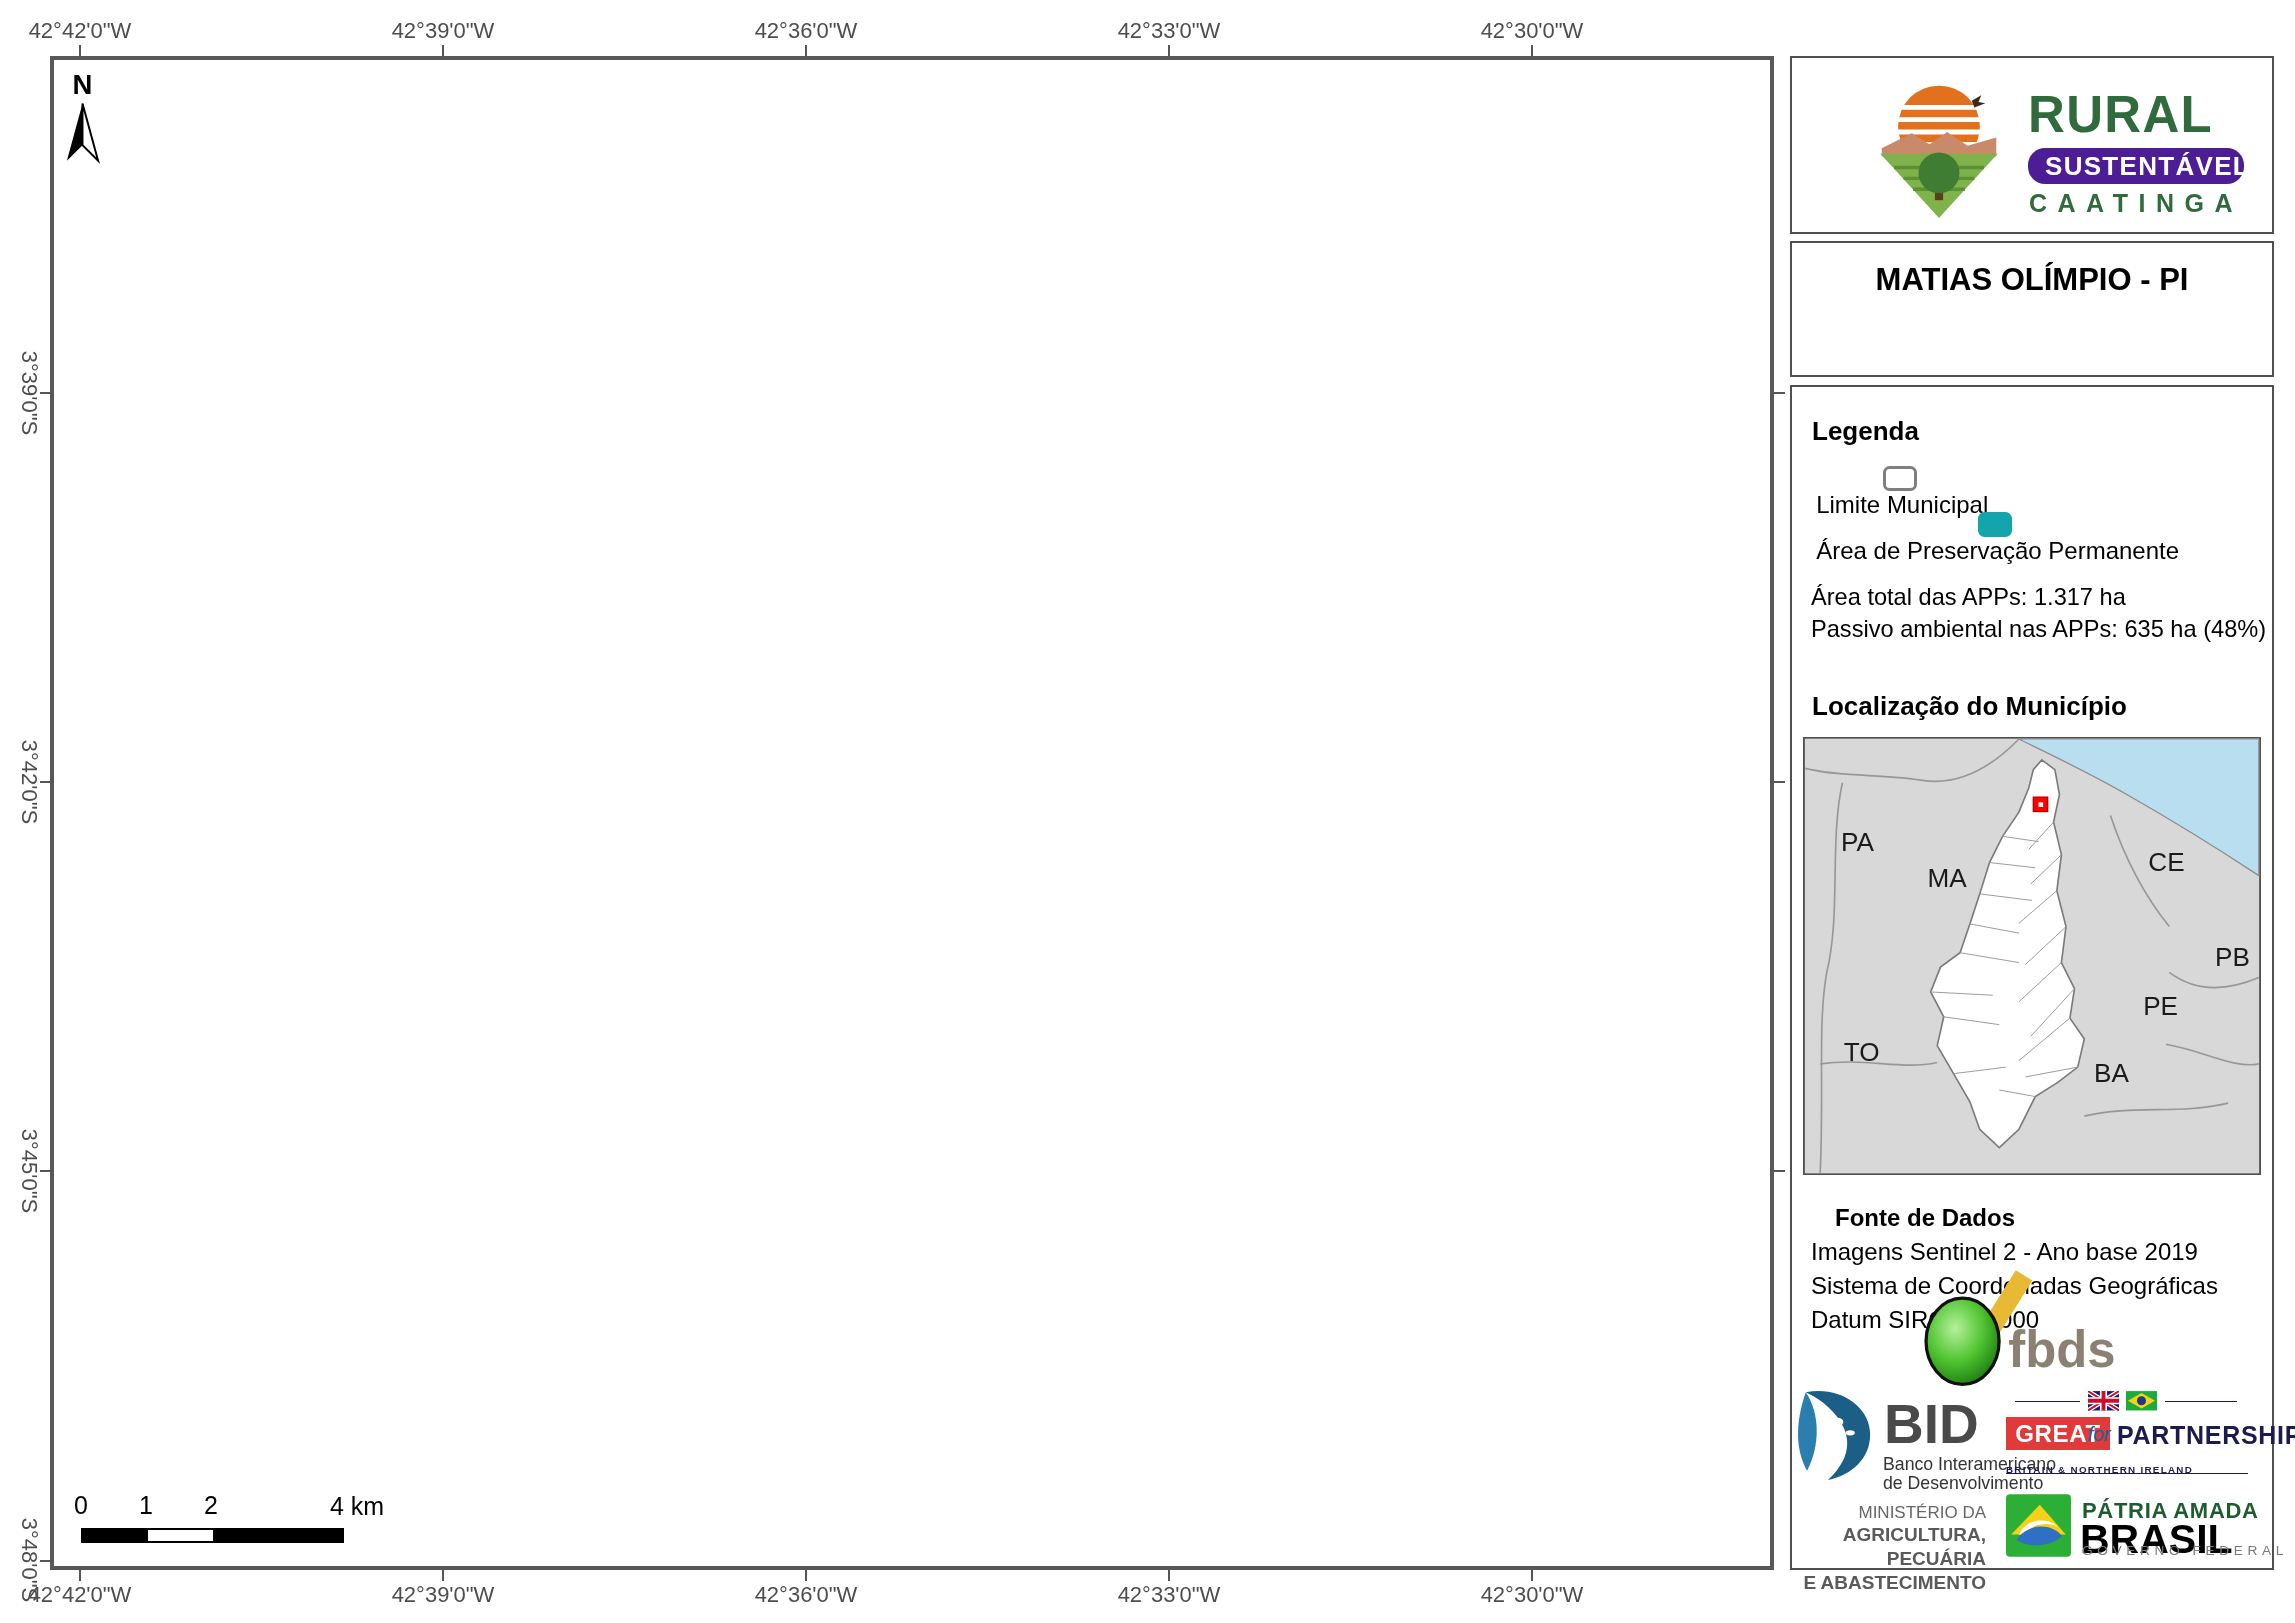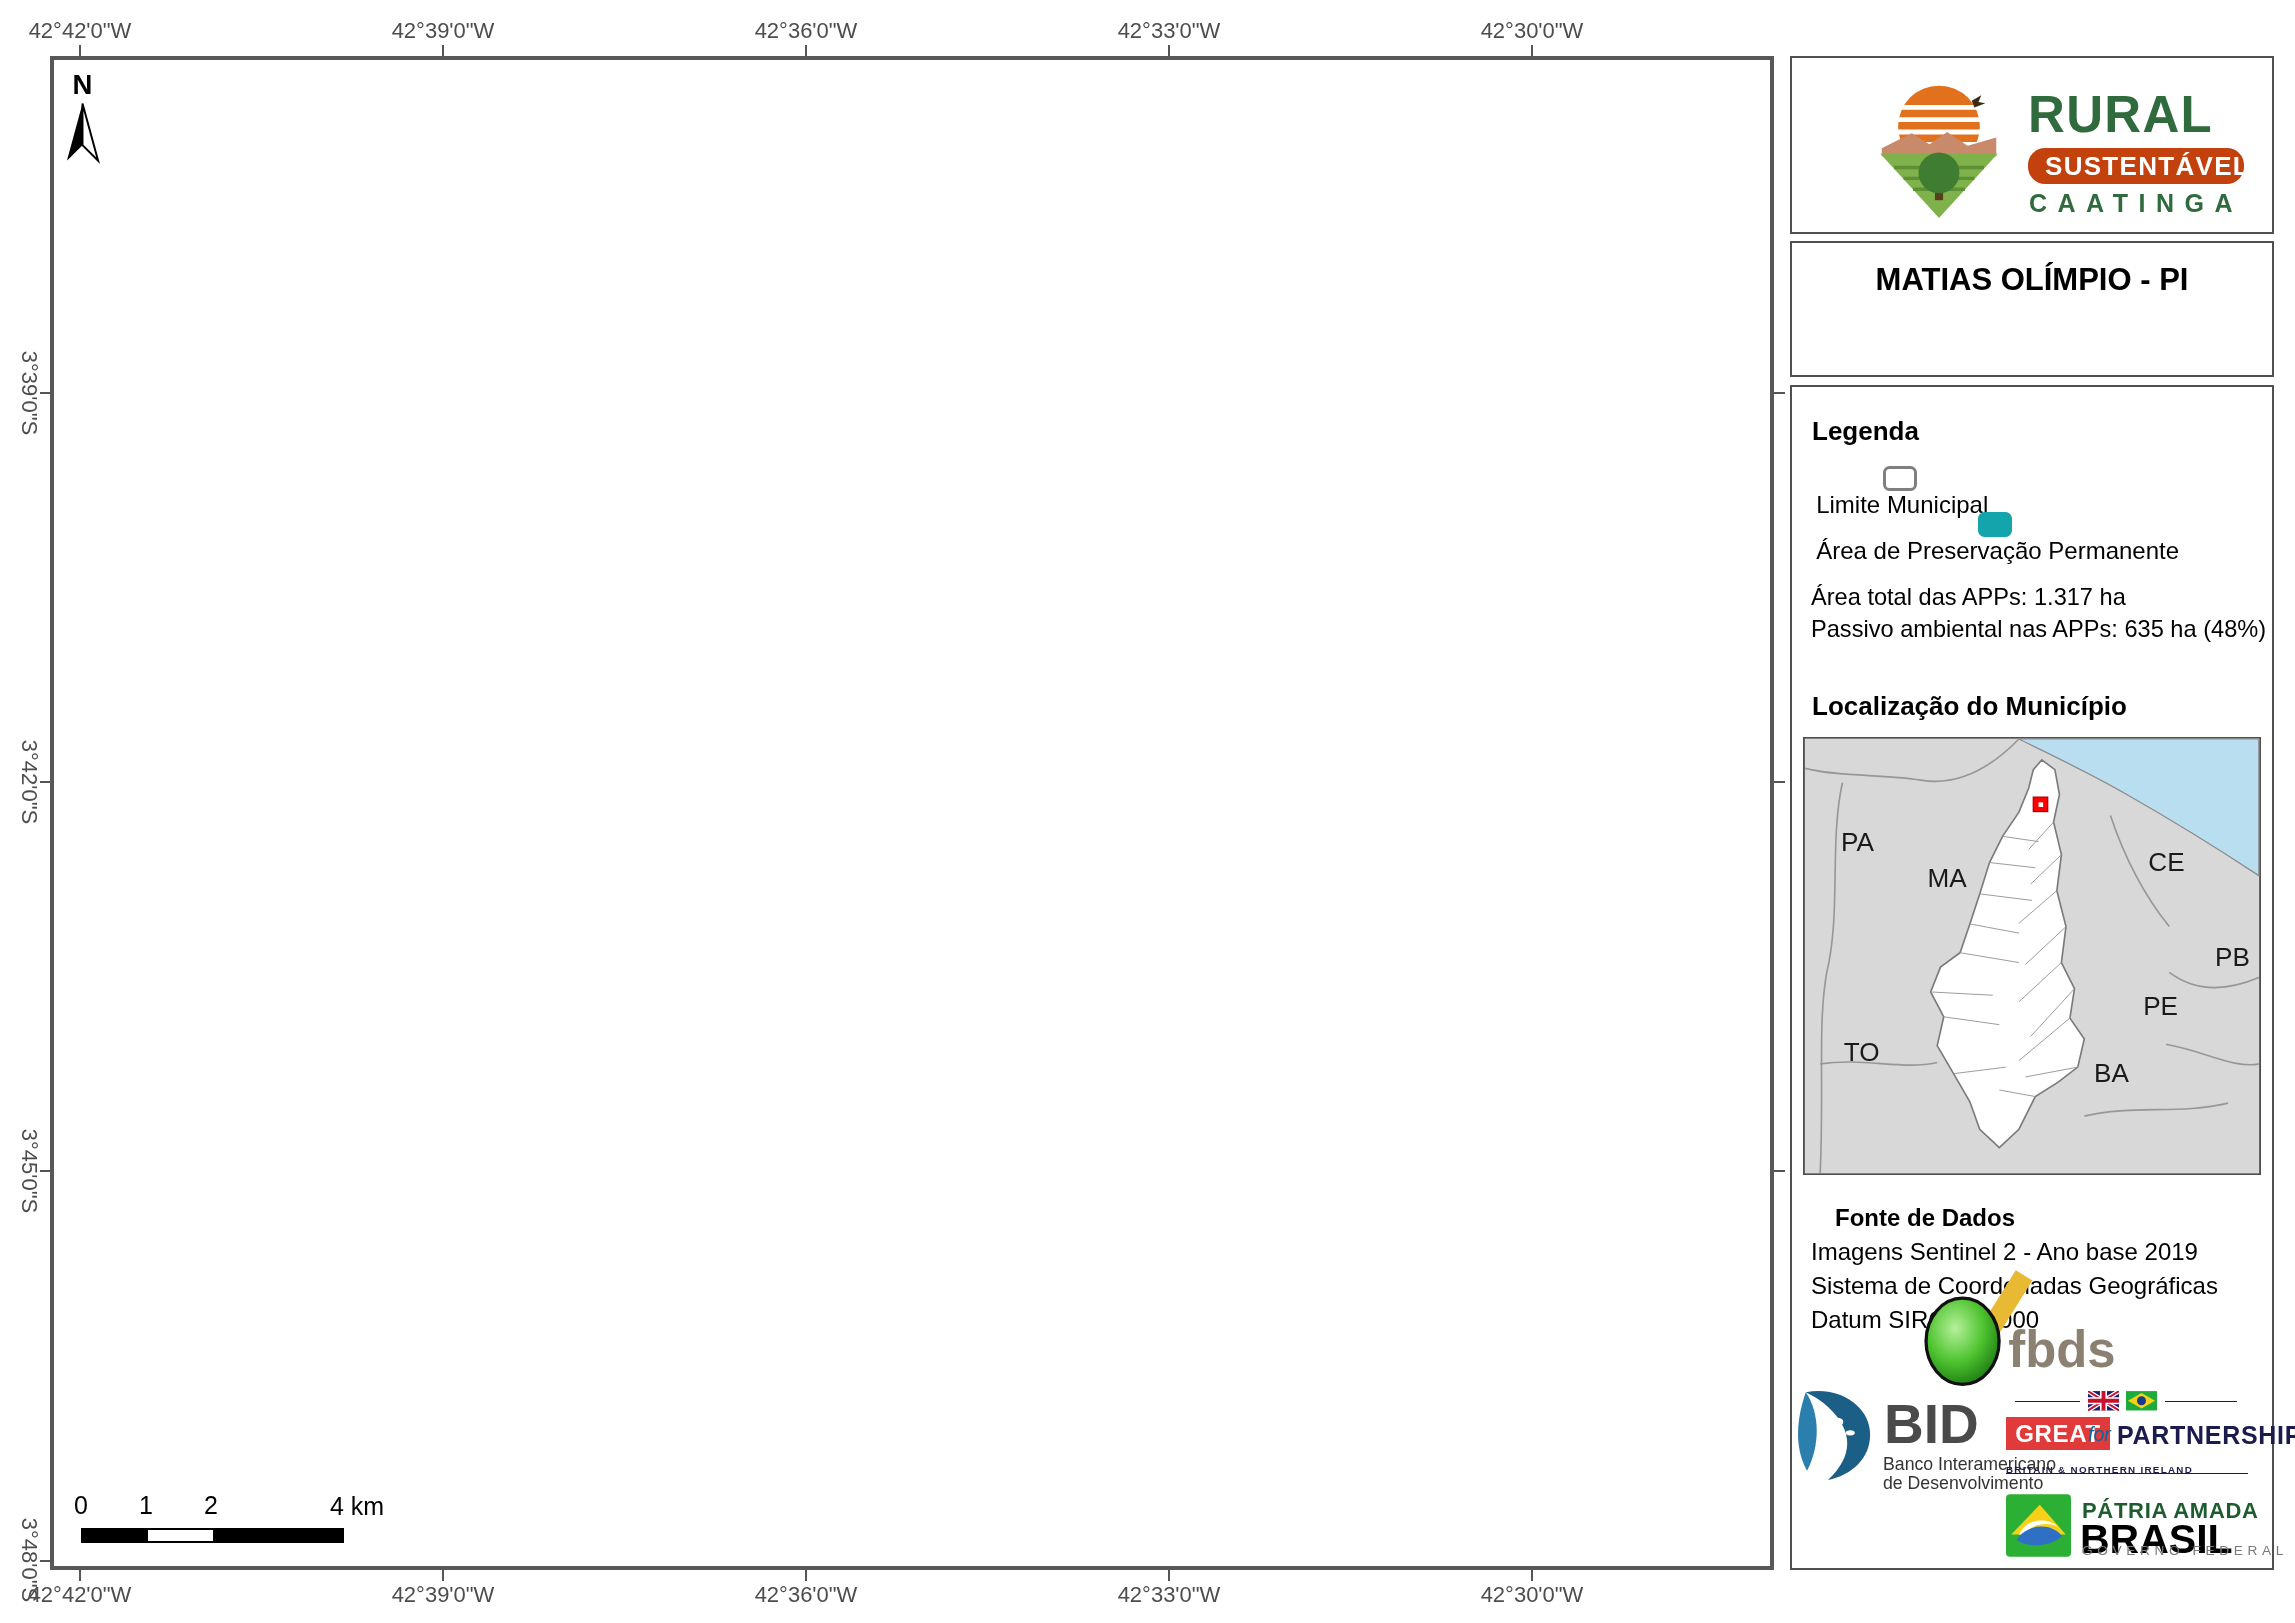--- a/index.html
+++ b/index.html
@@ -21,21 +21,21 @@
   
   .sb-num{position:absolute;transform:translate(-50%,-50%);font-size:25px;color:#000;}
   .sb-end{position:absolute;font-size:25px;color:#000;white-space:nowrap;}
   .scalebar{position:absolute;left:81px;top:1528px;width:259px;height:10.5px;border:2px solid #000;
             box-sizing:content-box;display:flex;}
   .scalebar .seg{height:100%;}
   
   .sbox{position:absolute;left:1790px;width:484px;border:2.6px solid #4f4f4f;box-sizing:border-box;background:#fff;}
   .brand-text{position:absolute;line-height:1;}
   .brand-title{font-size:51px;font-weight:bold;color:#2f6b3c;letter-spacing:1.3px;}
-  .brand-pill{margin-top:7.9px;background:#c2410c;color:#fff;font-weight:bold;font-size:26px;
+  .brand-pill{margin-top:7.9px;background:#4c1d95;color:#fff;font-weight:bold;font-size:26px;
               border-radius:17px;padding:5.2px 17px;text-align:center;letter-spacing:1.3px;}
   .brand-tag{margin-top:6.5px;font-size:25px;font-weight:bold;color:#2f6b3c;letter-spacing:10.5px;text-align:center;}
   .panel-title{position:absolute;left:1790px;width:484px;text-align:center;color:#000;}
   .legend-h{font-weight:bold;font-size:26px;color:#000;}
   .leg-item{position:absolute;display:flex;align-items:center;flex-direction:column;}
   .swatch{width:34px;height:25px;border:3.3px solid #7f7f7f;border-radius:6.5px;box-sizing:border-box;background:#fff;}
   .leg-item span{margin-left:5.2px;font-size:24px;color:#000;}
   .stat{position:absolute;font-size:23.6px;color:#000;white-space:nowrap;}
   .src-line{position:absolute;font-size:24px;color:#000;white-space:nowrap;}
   .ministry{position:absolute;left:1790px;width:196px;text-align:right;color:#666;line-height:1.25;}
@@ -304,20 +304,25 @@
     <polygon points="24,3 45,15 24,27 3,15" fill="#f7d117"></polygon>
     <circle cx="24" cy="15" r="7" fill="#1b3a8f"></circle>
   </svg>
   <div class="hline" style="left:2165px;top:1401px;width:72px;"></div>
   <div class="great-box" style="left:2006px;top:1417px;">GREAT</div>
   <div class="great-for" style="left:2088px;top:1423px;">for</div>
   <div class="great-part" style="left:2117px;top:1421px;">PARTNERSHIP</div>
   <div class="great-sub" style="left:2006px;top:1464px;">BRITAIN &amp; NORTHERN IRELAND</div>
   <div class="hline" style="left:2006px;top:1473px;width:242px;"></div>
 
+  <div class="ministry" style="top:1502px;">
+    <div class="m1">MINISTÉRIO DA</div>
+    <div class="m2">AGRICULTURA, PECUÁRIA</div>
+    <div class="m3">E ABASTECIMENTO</div>
+  </div>
 
   <svg style="position:absolute;left:2006px;top:1494px;" width="65" height="63" viewBox="0 0 100 96">
     <rect x="0" y="0" width="100" height="96" rx="6" fill="#2bb035"></rect>
     <path d="M8,62 L52,16 L92,62 Z" fill="#f7d117"></path>
     <path d="M20,62 C30,38 62,34 80,50 C66,42 40,44 28,62 Z" fill="#ffffff"></path>
     <path d="M16,70 C34,44 70,44 86,64 C70,80 34,84 16,70 Z" fill="#2f6fc4"></path>
   </svg>
   <div class="brasil-1" style="left:2082px;top:1498px;">PÁTRIA AMADA</div>
   <div class="brasil-2" style="left:2080px;top:1519px;">BRASIL</div>
   <div class="brasil-3" style="left:2082px;top:1543px;">GOVERNO FEDERAL</div>

